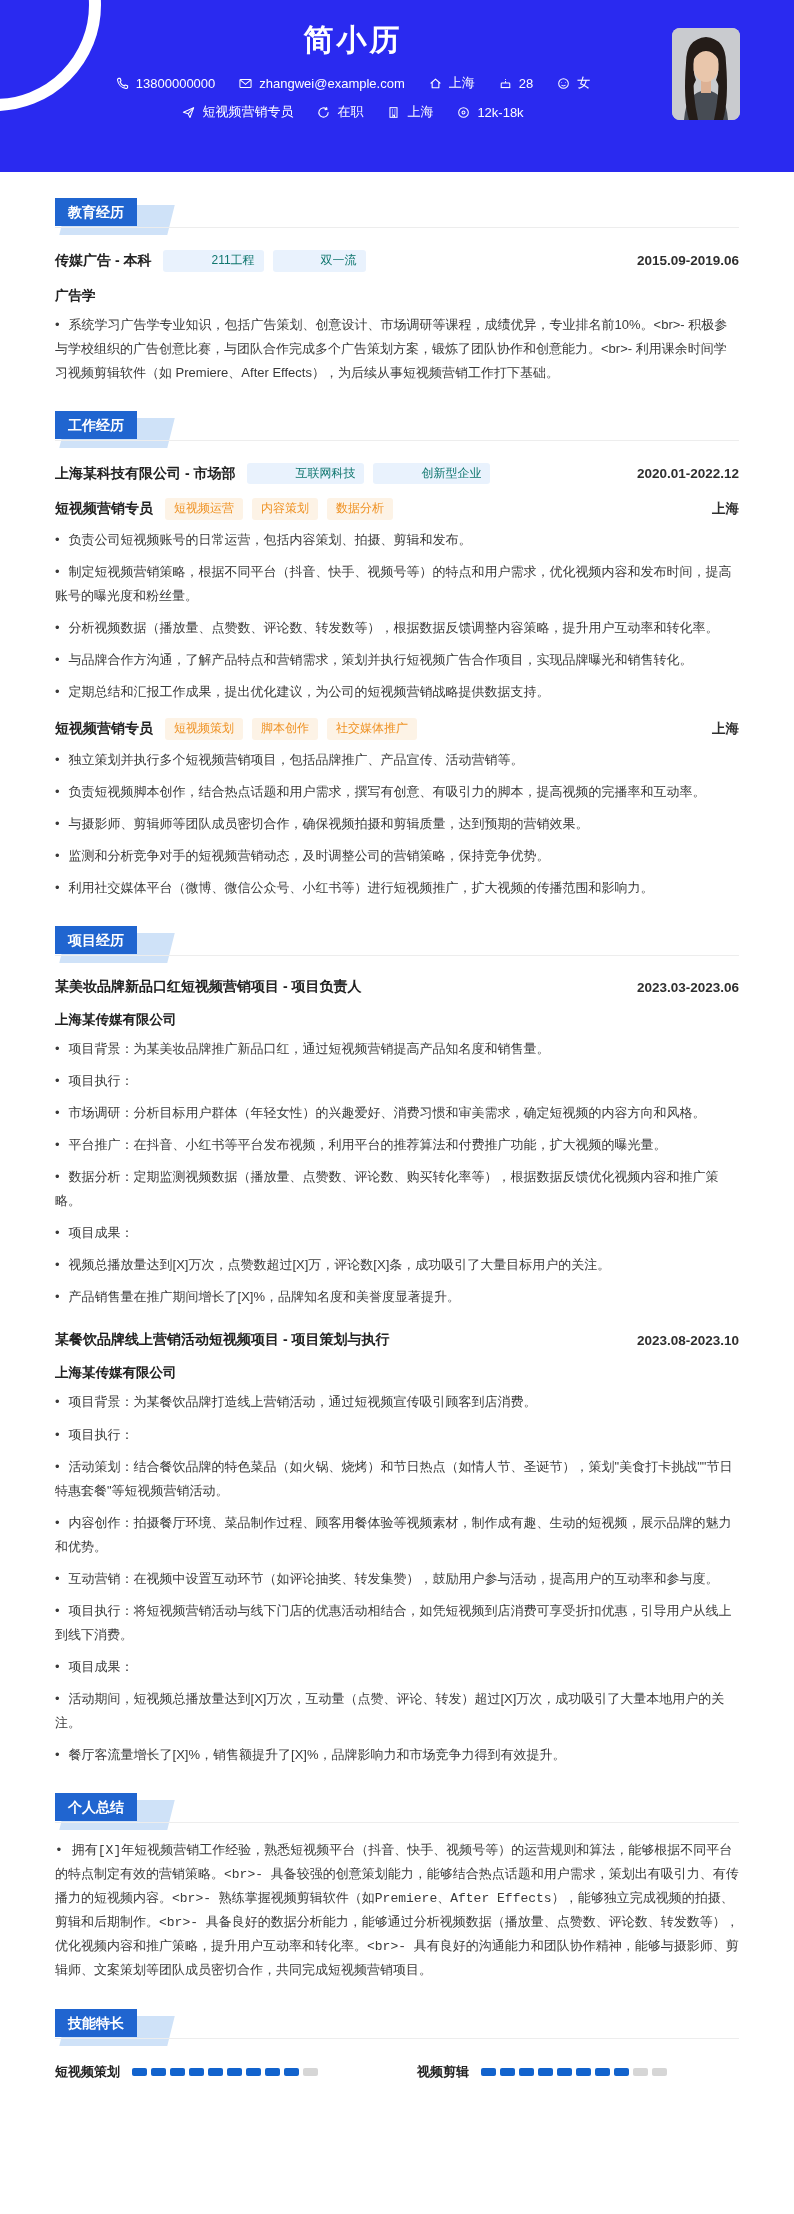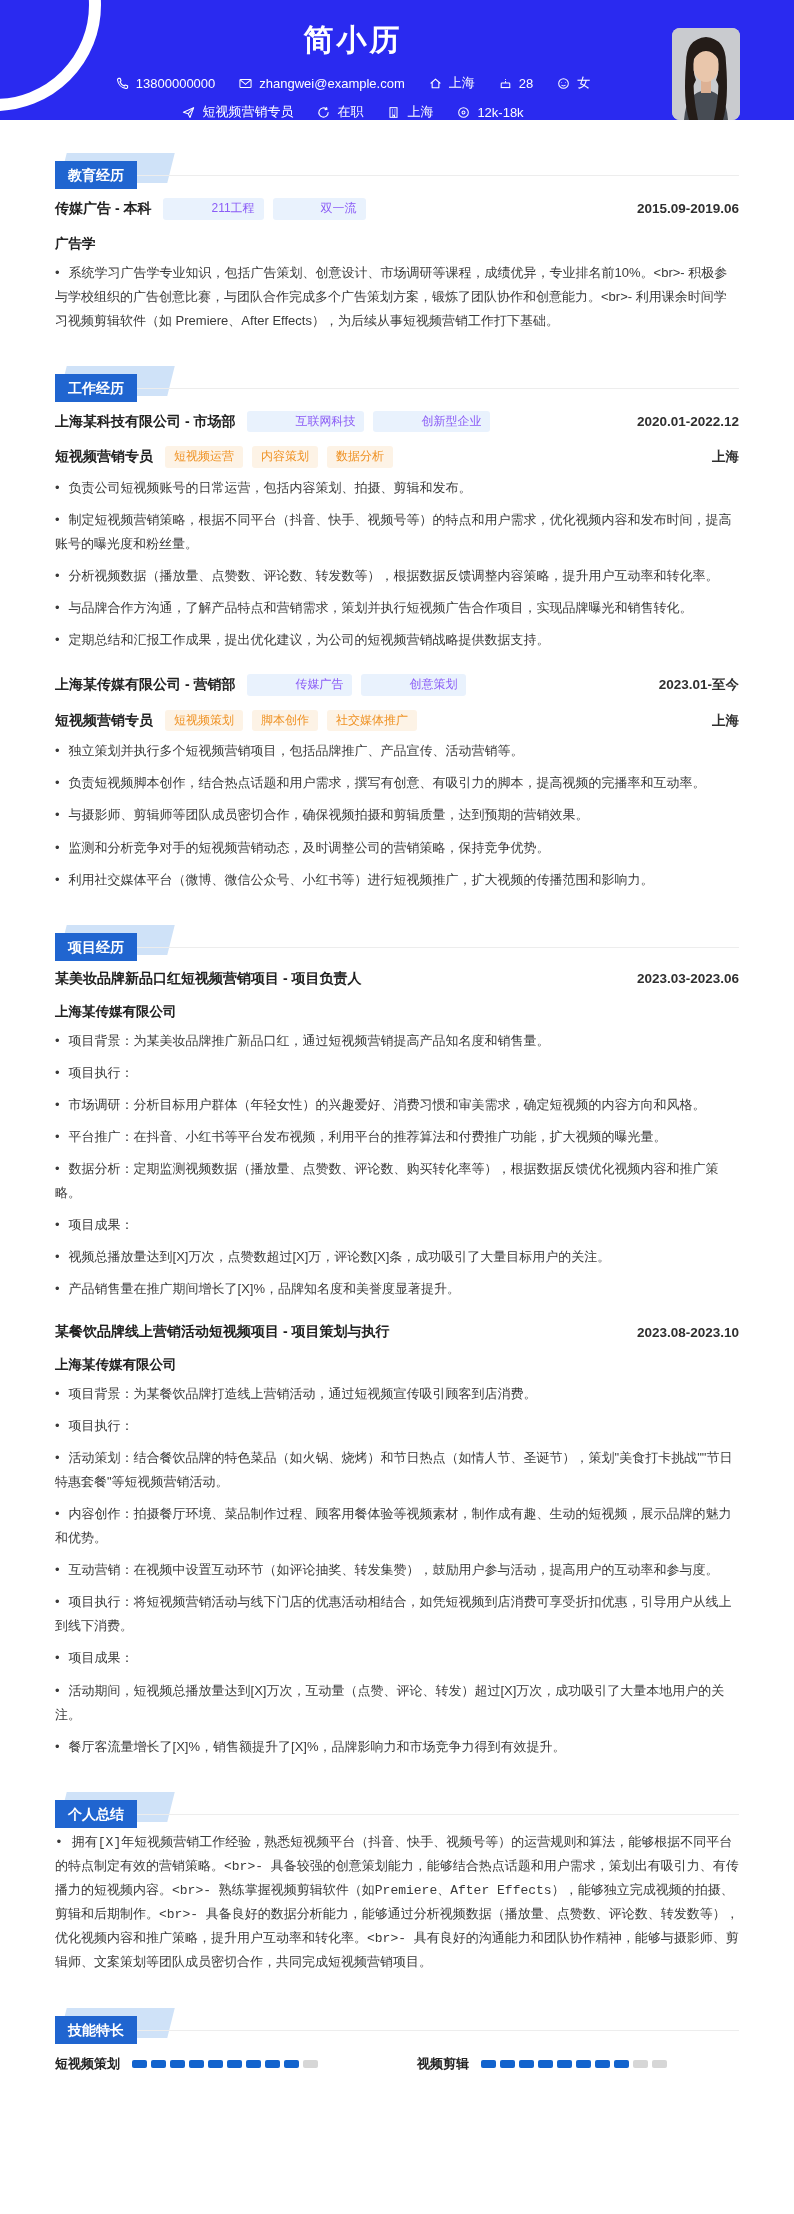--- a/index.html
+++ b/index.html
@@ -3,47 +3,47 @@
 <meta charset="utf-8">
 <style>
   * { box-sizing: border-box; }
   html,body { margin:0; padding:0; }
   body {
     width:794px; min-height:2214px; background:#ffffff;
     font-family:"Liberation Sans","DejaVu Sans",sans-serif;
     color:#3a3a3a;
   }
   
-  .header { position:relative; height:120px; background:#2a2af0; overflow:hidden; color:#fff; }
+  .header { position:relative; height:172px; background:#2a2af0; overflow:hidden; color:#fff; }
   .ring { position:absolute; left:-111px; top:-101px; width:212px; height:212px;
           border:12px solid #ffffff; border-radius:50%; }
   .header-inner { position:relative; margin:0 55px; padding-right:88px; text-align:center; }
   .resume-title { padding-top:20px; font-size:30px; font-weight:bold; letter-spacing:3px; }
   .contact-row { margin-top:13px; display:flex; justify-content:center; align-items:center; gap:24px;
                  font-size:13px; white-space:nowrap; }
   .contact-row.second { margin-top:11px; }
   .c-item { display:inline-flex; align-items:center; gap:7px; }
   .c-item svg { display:block; }
   .photo { position:absolute; top:28px; right:54px; width:68px; height:92px;
            border-radius:8px; overflow:hidden; background:#c9cbcf; }
   .photo svg { display:block; width:100%; height:100%; }
   
   .section { margin:26px 55px 0 55px; }
   .sec-head { position:relative; height:30px; margin-bottom:4px; }
   .sec-head .rule { position:absolute; left:0; right:0; bottom:0; height:1px; background:#ededed; }
   .badge { position:relative; display:inline-block; background:#2065d0; color:#fff;
-           font-size:14px; font-weight:bold; padding:7px 13px; line-height:1; z-index:1;margin-top:15px; }
+           font-size:14px; font-weight:bold; padding:7px 13px; line-height:1; z-index:1; }
   .badge-shadow { position:absolute; left:8px; top:7px; width:108px; height:30px;
                   background:#cfe2f8; transform:skewX(-14deg); z-index:0; }
   
   .entry-head { display:flex; align-items:center; margin-top:22px; }
   .entry-title { font-size:14px; font-weight:bold; color:#222; }
   .tags { display:flex; gap:9px; margin-left:12px; }
   .tag { font-size:12px; padding:3px 9px; border-radius:3px; line-height:1.3; }
-  .tag.blue { background:#e9f2fd; color:#8b5cf6;padding-left:48px; }
+  .tag.blue { background:#e9f2fd; color:#0f766e;padding-left:48px; }
   .tag.orange { background:#fdf3e6; color:#ef9224; }
   .spacer { flex:1; }
   .date, .loc { font-size:13.5px; font-weight:bold; color:#2f2f2f; }
   .subline { margin-top:15px; font-size:13.5px; font-weight:bold; color:#222; }
   ul.bullets { list-style:none; margin:7px 0 0 0; padding:0; font-size:13px; line-height:1.85; color:#3a3a3a; }
   ul.bullets li { margin-top:8px; }
   ul.bullets li::before { content:"•"; margin-right:9px; color:#3a3a3a; }
   
   .skills-grid { display:grid; grid-template-columns:1fr 1fr; gap:24px 40px; margin-top:24px; }
   .skill { display:flex; align-items:center; gap:12px; }
@@ -216,29 +216,20 @@
     <ul class="bullets">
       <li>负责公司短视频账号的日常运营，包括内容策划、拍摄、剪辑和发布。</li>
       <li>制定短视频营销策略，根据不同平台（抖音、快手、视频号等）的特点和用户需求，优化视频内容和发布时间，提高账号的曝光度和粉丝量。</li>
       <li>分析视频数据（播放量、点赞数、评论数、转发数等），根据数据反馈调整内容策略，提升用户互动率和转化率。</li>
       <li>与品牌合作方沟通，了解产品特点和营销需求，策划并执行短视频广告合作项目，实现品牌曝光和销售转化。</li>
       <li>定期总结和汇报工作成果，提出优化建议，为公司的短视频营销战略提供数据支持。</li>
     </ul>
   </div>
 
   <div style="margin-top:10px;">
-    <div class="entry-head">
-      <span class="entry-title">上海某传媒有限公司 - 营销部</span>
-      <span class="tags">
-        <span class="tag blue">传媒广告</span>
-        <span class="tag blue">创意策划</span>
-      </span>
-      <span class="spacer"></span>
-      <span class="date">2023.01-至今</span>
-    </div>
     <div class="entry-head" style="margin-top:14px;">
       <span class="entry-title">短视频营销专员</span>
       <span class="tags">
         <span class="tag orange">短视频策划</span>
         <span class="tag orange">脚本创作</span>
         <span class="tag orange">社交媒体推广</span>
       </span>
       <span class="spacer"></span>
       <span class="loc">上海</span>
     </div>

